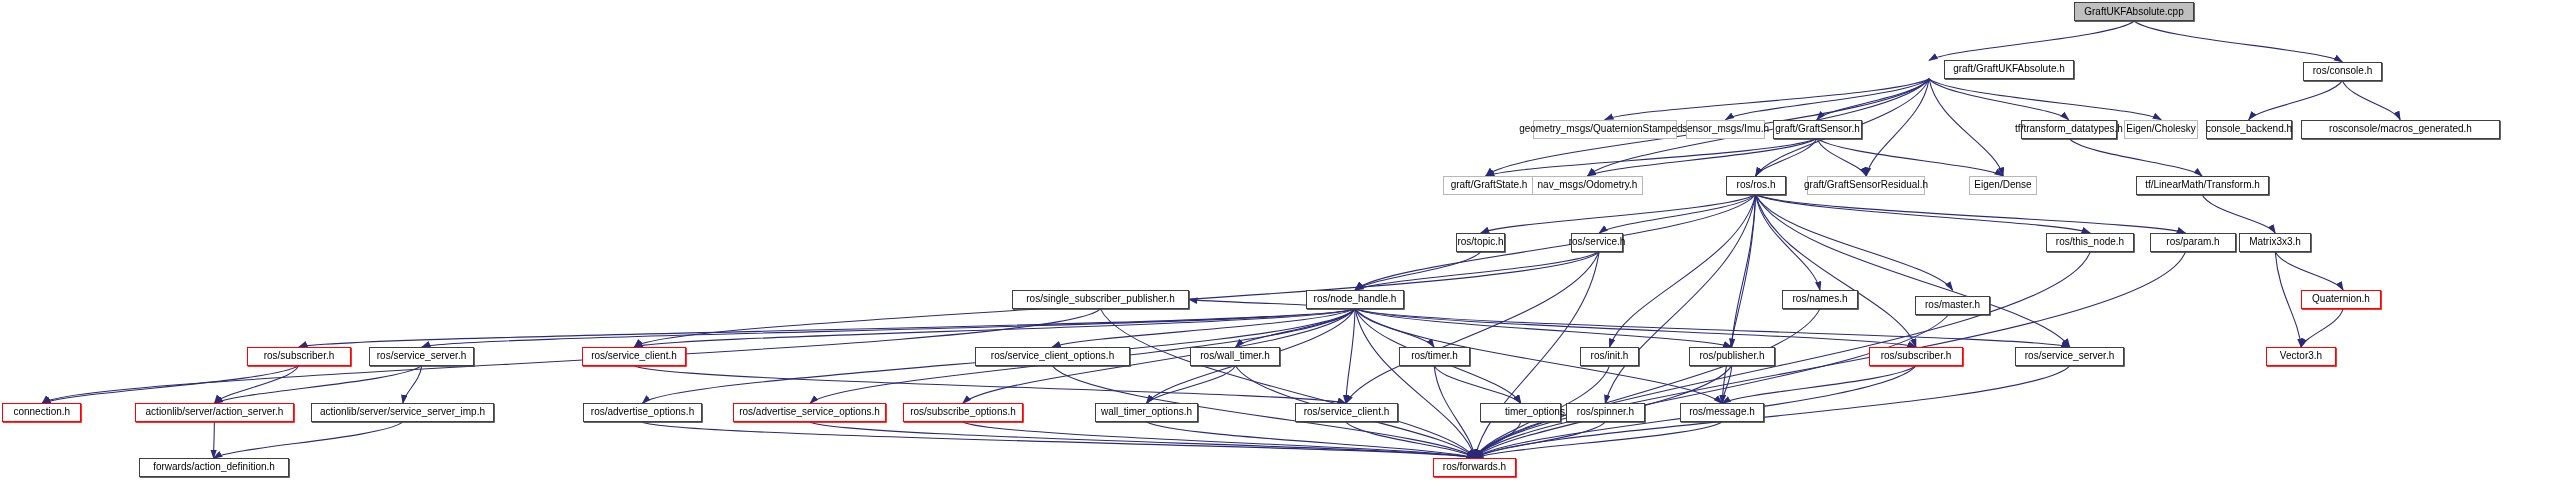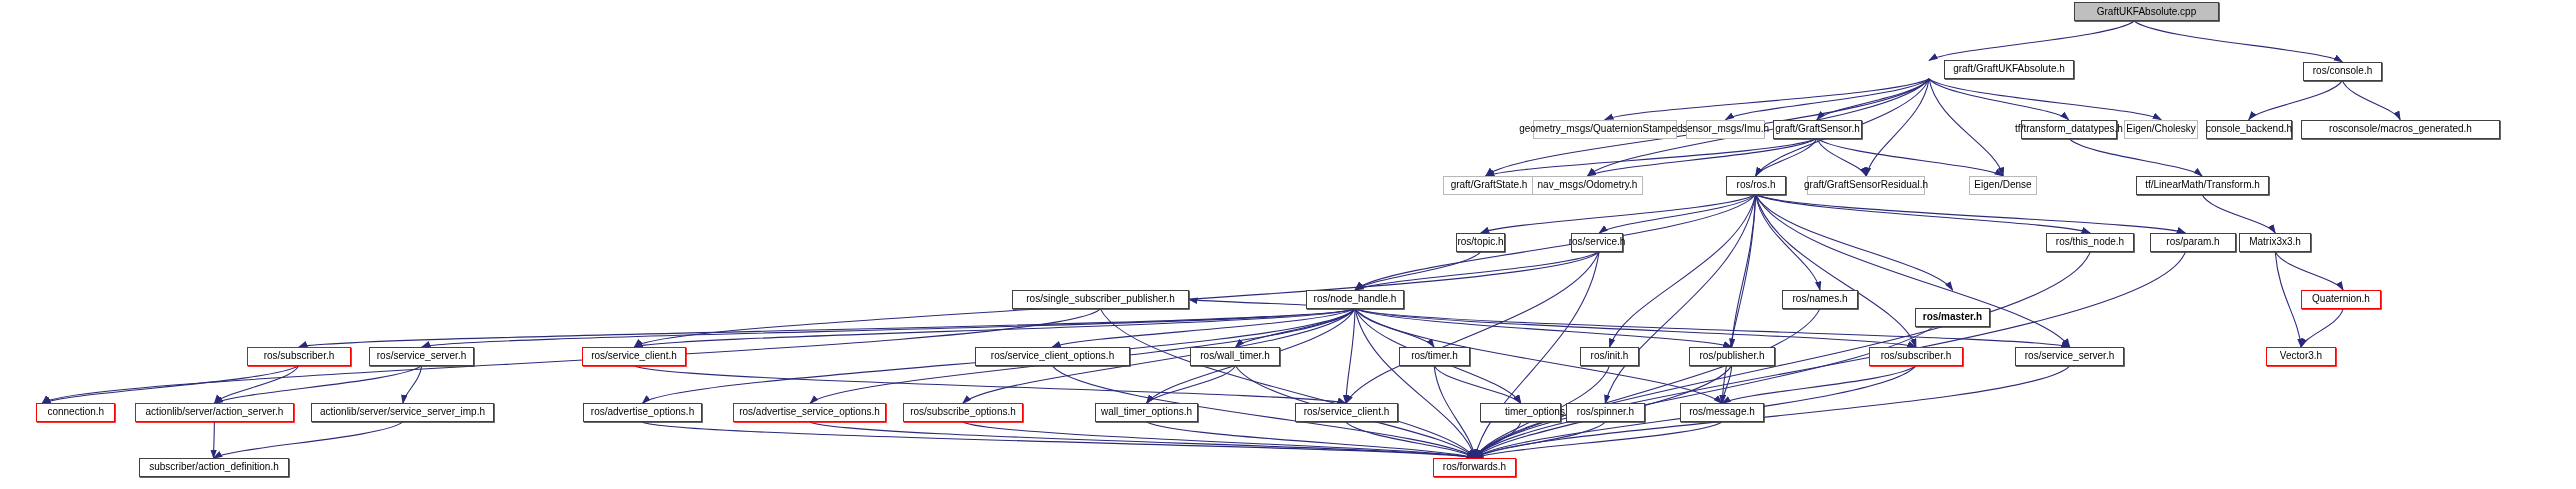--- a/index.html
+++ b/index.html
@@ -132,21 +132,21 @@
         <path d="M2684.5,474 C2642.5,528 1955,555.6 1913,594" fill="none" stroke="#2a2a7a" stroke-width="1.4" marker-end="url(#arrow)"></path>
         <path d="M1602.5,474 C1635.1025,528 1880.3975,555.6 1913,594" fill="none" stroke="#2a2a7a" stroke-width="1.4" marker-end="url(#arrow)"></path>
         <path d="M1860,474 C1865.565,528 1907.435,555.6 1913,594" fill="none" stroke="#2a2a7a" stroke-width="1.4" marker-end="url(#arrow)"></path>
         <path d="M1757.5,400 C1773.8275,487.3 1896.6725,531.92 1913,594" fill="none" stroke="#2a2a7a" stroke-width="1.4" marker-end="url(#arrow)"></path>
         <path d="M1427,400 C1469,487.3 1871,531.92 1913,594" fill="none" stroke="#2a2a7a" stroke-width="1.4" marker-end="url(#arrow)"></path>
         <path d="M2360.5,400 C2318.5,487.3 1955,531.92 1913,594" fill="none" stroke="#2a2a7a" stroke-width="1.4" marker-end="url(#arrow)"></path>
         <path d="M2532.5,400 C2490.5,487.3 1955,531.92 1913,594" fill="none" stroke="#2a2a7a" stroke-width="1.4" marker-end="url(#arrow)"></path>
       </g>
   </svg>
   <div id="node-layer">
-      <div class="node root" style="left: 2074px; top: 2.3px; width: 145px;">GraftUKFAbsolute.cpp</div>
+      <div class="node root" style="left: 2074px; top: 2.3px; width: 120px;">GraftUKFAbsolute.cpp</div>
       <div class="node solid" style="left: 1944px; top: 60px; width: 130px;">graft/GraftUKFAbsolute.h</div>
       <div class="node solid" style="left: 2303px; top: 62px; width: 79px;">ros/console.h</div>
       <div class="node plain" style="left: 1533px; top: 120px; width: 144px;">geometry_msgs/QuaternionStamped.h</div>
       <div class="node plain" style="left: 1686px; top: 120px; width: 79px;">sensor_msgs/Imu.h</div>
       <div class="node solid" style="left: 1773px; top: 120px; width: 89px;">graft/GraftSensor.h</div>
       <div class="node solid" style="left: 2021px; top: 120px; width: 96px;">tf/transform_datatypes.h</div>
       <div class="node plain" style="left: 2124px; top: 120px; width: 74px;">Eigen/Cholesky</div>
       <div class="node solid" style="left: 2206px; top: 120px; width: 86px;">console_backend.h</div>
       <div class="node solid" style="left: 2301px; top: 120px; width: 199px;">rosconsole/macros_generated.h</div>
       <div class="node plain" style="left: 1443px; top: 176px; width: 92px;">graft/GraftState.h</div>
@@ -156,41 +156,41 @@
       <div class="node plain" style="left: 1969px; top: 176px; width: 68px;">Eigen/Dense</div>
       <div class="node solid" style="left: 2136px; top: 176px; width: 133px;">tf/LinearMath/Transform.h</div>
       <div class="node solid" style="left: 1456px; top: 233px; width: 49px;">ros/topic.h</div>
       <div class="node solid" style="left: 1571px; top: 233px; width: 52px;">ros/service.h</div>
       <div class="node solid" style="left: 2046px; top: 233px; width: 88px;">ros/this_node.h</div>
       <div class="node solid" style="left: 2150px; top: 233px; width: 86px;">ros/param.h</div>
       <div class="node solid" style="left: 2239px; top: 233px; width: 72px;">Matrix3x3.h</div>
       <div class="node solid" style="left: 1012px; top: 290px; width: 177px;">ros/single_subscriber_publisher.h</div>
       <div class="node solid" style="left: 1306px; top: 290px; width: 98px;">ros/node_handle.h</div>
       <div class="node solid" style="left: 1782px; top: 290px; width: 76px;">ros/names.h</div>
-      <div class="node solid" style="left: 1915px; top: 308px; width: 75px; font-weight: bold;">ros/master.h</div>
+      <div class="node solid" style="left: 1915px; top: 296px; width: 75px;">ros/master.h</div>
       <div class="node red" style="left: 2301px; top: 290px; width: 80px;">Quaternion.h</div>
       <div class="node red" style="left: 247px; top: 347px; width: 104px;">ros/subscriber.h</div>
       <div class="node solid" style="left: 369px; top: 347px; width: 105px;">ros/service_server.h</div>
       <div class="node red" style="left: 582px; top: 347px; width: 104px;">ros/service_client.h</div>
       <div class="node solid" style="left: 975px; top: 347px; width: 155px;">ros/service_client_options.h</div>
       <div class="node solid" style="left: 1190px; top: 347px; width: 90px;">ros/wall_timer.h</div>
       <div class="node solid" style="left: 1399px; top: 347px; width: 71px;">ros/timer.h</div>
       <div class="node solid" style="left: 1580px; top: 347px; width: 59px;">ros/init.h</div>
       <div class="node solid" style="left: 1689px; top: 347px; width: 86px;">ros/publisher.h</div>
       <div class="node red" style="left: 1869px; top: 347px; width: 94px;">ros/subscriber.h</div>
       <div class="node solid" style="left: 2015px; top: 347px; width: 109px;">ros/service_server.h</div>
       <div class="node red" style="left: 2266px; top: 347px; width: 70px;">Vector3.h</div>
-      <div class="node red" style="left: 2.3px; top: 403px; width: 79px; margin-left: 34px;">connection.h</div>
+      <div class="node red" style="left: 2.3px; top: 403px; width: 79px;">connection.h</div>
       <div class="node red" style="left: 135px; top: 403px; width: 159px;">actionlib/server/action_server.h</div>
       <div class="node solid" style="left: 311px; top: 403px; width: 183px;">actionlib/server/service_server_imp.h</div>
       <div class="node solid" style="left: 583px; top: 403px; width: 119px;">ros/advertise_options.h</div>
       <div class="node red" style="left: 733px; top: 403px; width: 153px;">ros/advertise_service_options.h</div>
       <div class="node red" style="left: 903px; top: 403px; width: 120px;">ros/subscribe_options.h</div>
       <div class="node solid" style="left: 1095px; top: 403px; width: 103px;">wall_timer_options.h</div>
       <div class="node solid" style="left: 1295px; top: 403px; width: 103px;">ros/service_client.h</div>
       <div class="node solid" style="left: 1480px; top: 403px; width: 81px; padding-left: 41px;">timer_options.h</div>
       <div class="node solid" style="left: 1566px; top: 403px; width: 79px;">ros/spinner.h</div>
       <div class="node solid" style="left: 1680px; top: 403px; width: 84px;">ros/message.h</div>
-      <div class="node solid" style="left: 139px; top: 458px; width: 150px;">subscriber/action_definition.h</div>
+      <div class="node solid" style="left: 139px; top: 458px; width: 150px;">forwards/action_definition.h</div>
       <div class="node red" style="left: 1433px; top: 458px; width: 83px;">ros/forwards.h</div>
     </div>
 </div>
 
 
 </body></html>

